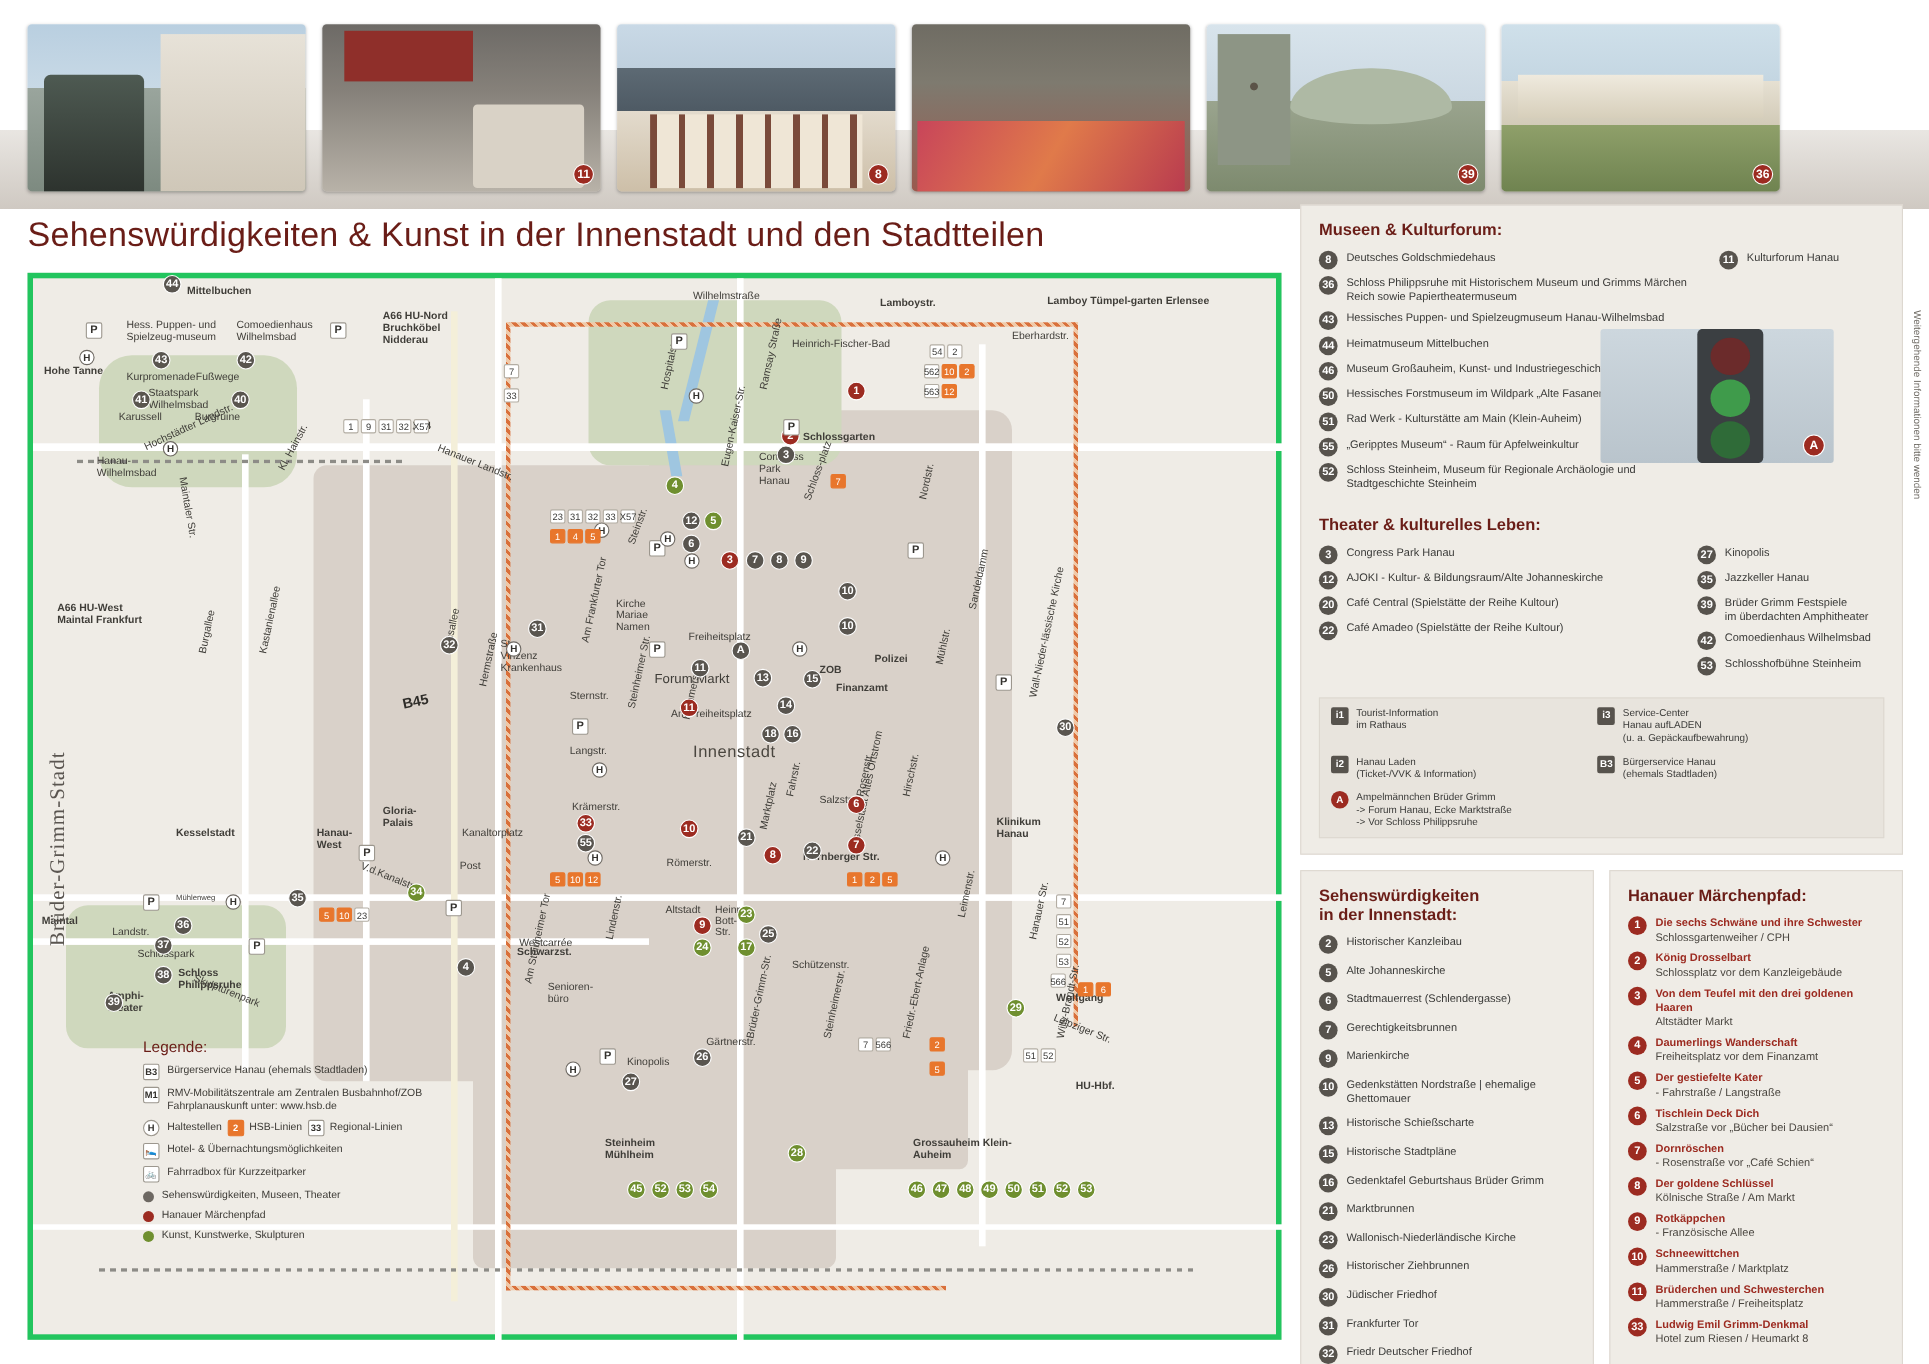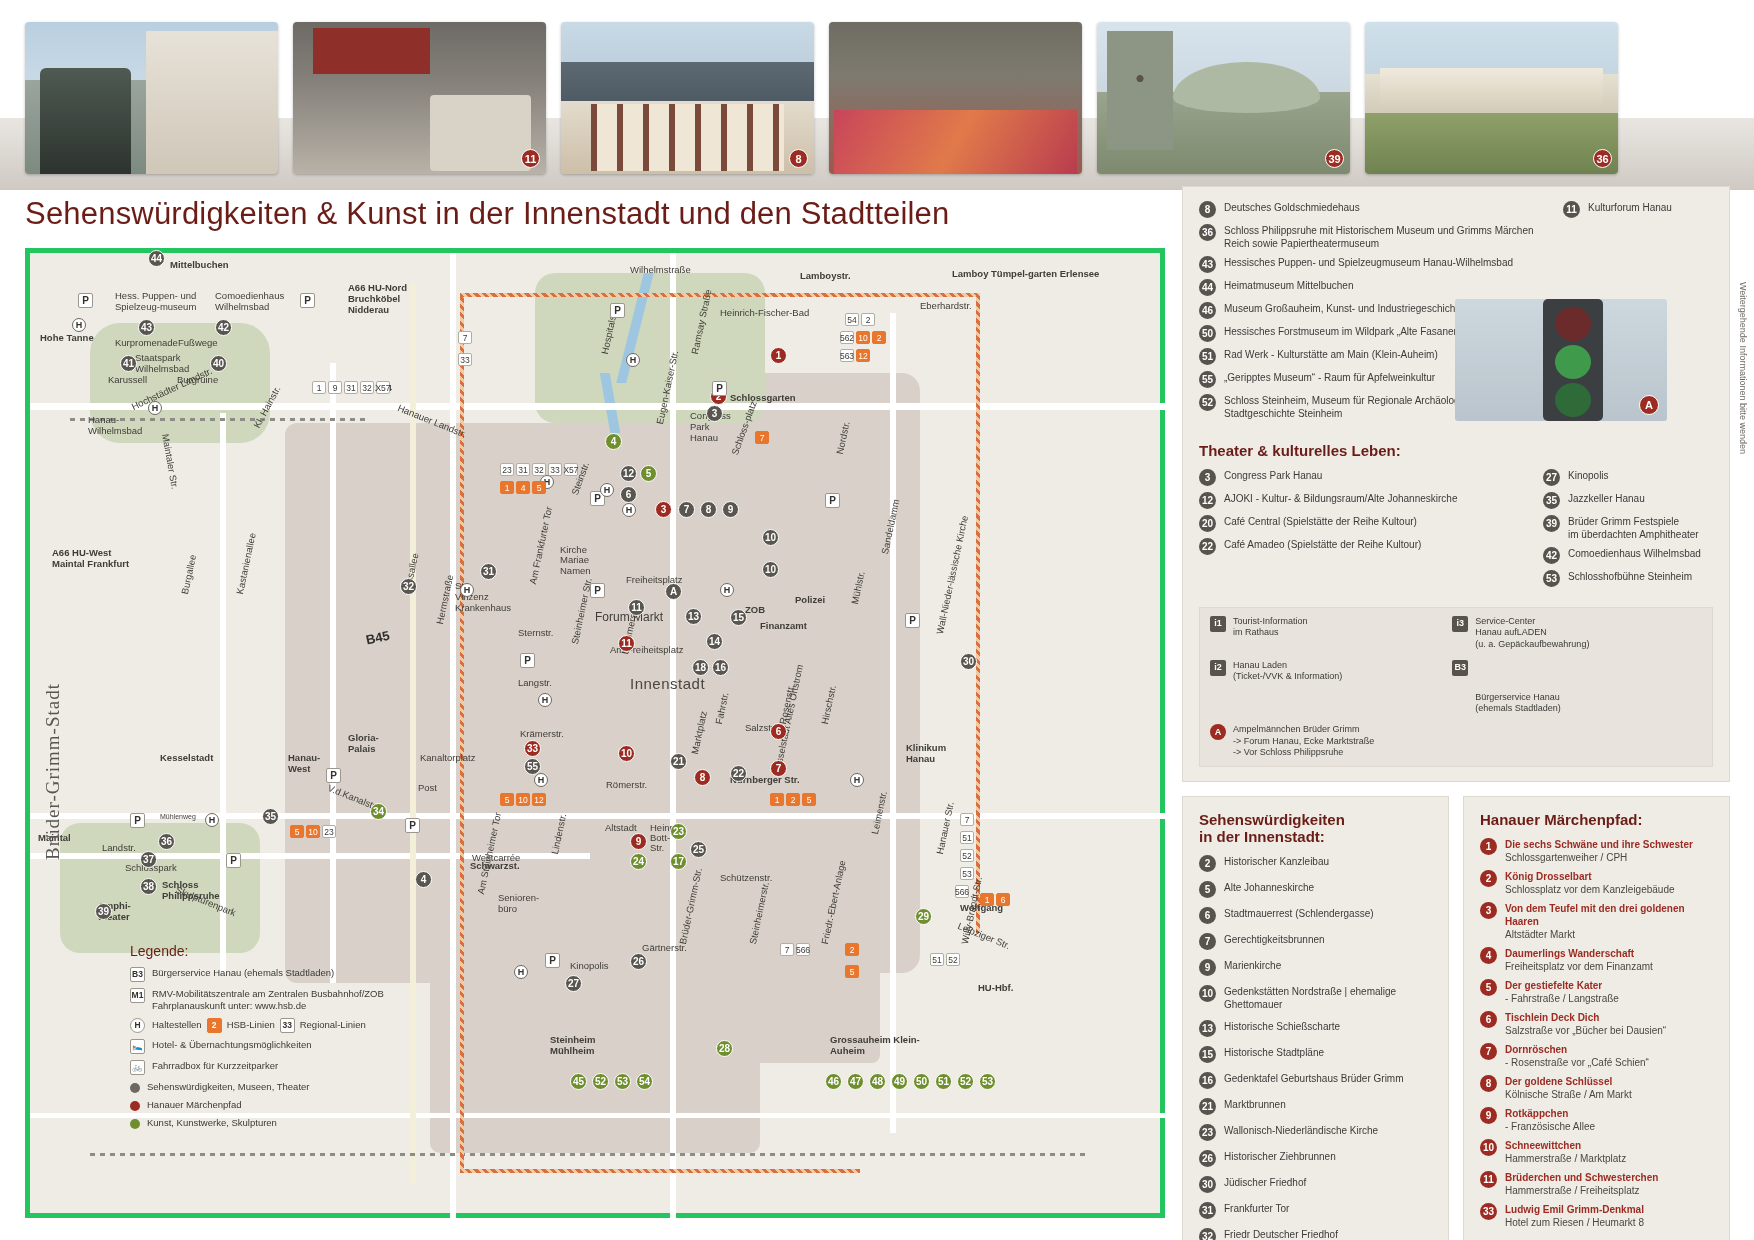--- a/index.html
+++ b/index.html
@@ -553,20 +553,21 @@
       <div>Kunst, Kunstwerke, Skulpturen</div>
     </div>
   </div>
 </div>
 
 <div id="brand">Brüder-Grimm-Stadt</div>
 
 <div id="right">
 
   <div class="panel" style="position:relative;">
+    <div class="ptitle">Museen &amp; Kulturforum:</div>
     <div class="two-col">
       <div>
         <div class="rowitem">
             <div class="num">8</div>
             <div>Deutsches Goldschmiedehaus</div>
           </div>
         <div class="rowitem">
             <div class="num">36</div>
             <div>Schloss Philippsruhe mit Historischem Museum und Grimms Märchen Reich sowie Papiertheatermuseum</div>
           </div>
@@ -664,21 +665,21 @@
 Hanau aufLADEN
 (u. a. Gepäckaufbewahrung)</div>
       </div>
       <div class="svc" style="width:46%;">
         <div class="svcbox">i2</div>
         <div style="white-space:pre-line;">Hanau Laden
 (Ticket-/VVK &amp; Information)</div>
       </div>
       <div class="svc" style="width:46%;">
         <div class="svcbox">B3</div>
-        <div style="white-space:pre-line;margin-top:32px;">Bürgerservice Hanau
+        <div style="white-space:pre-line;">Bürgerservice Hanau
 (ehemals Stadtladen)</div>
       </div>
       <div class="svc" style="width:100%;">
         <div class="svcbox" style="border-radius:50%;background:#9c2b21;">A</div>
         <div style="white-space:pre-line;">Ampelmännchen Brüder Grimm
 -&gt; Forum Hanau, Ecke Marktstraße
 -&gt; Vor Schloss Philippsruhe</div>
       </div>
     </div>
 

